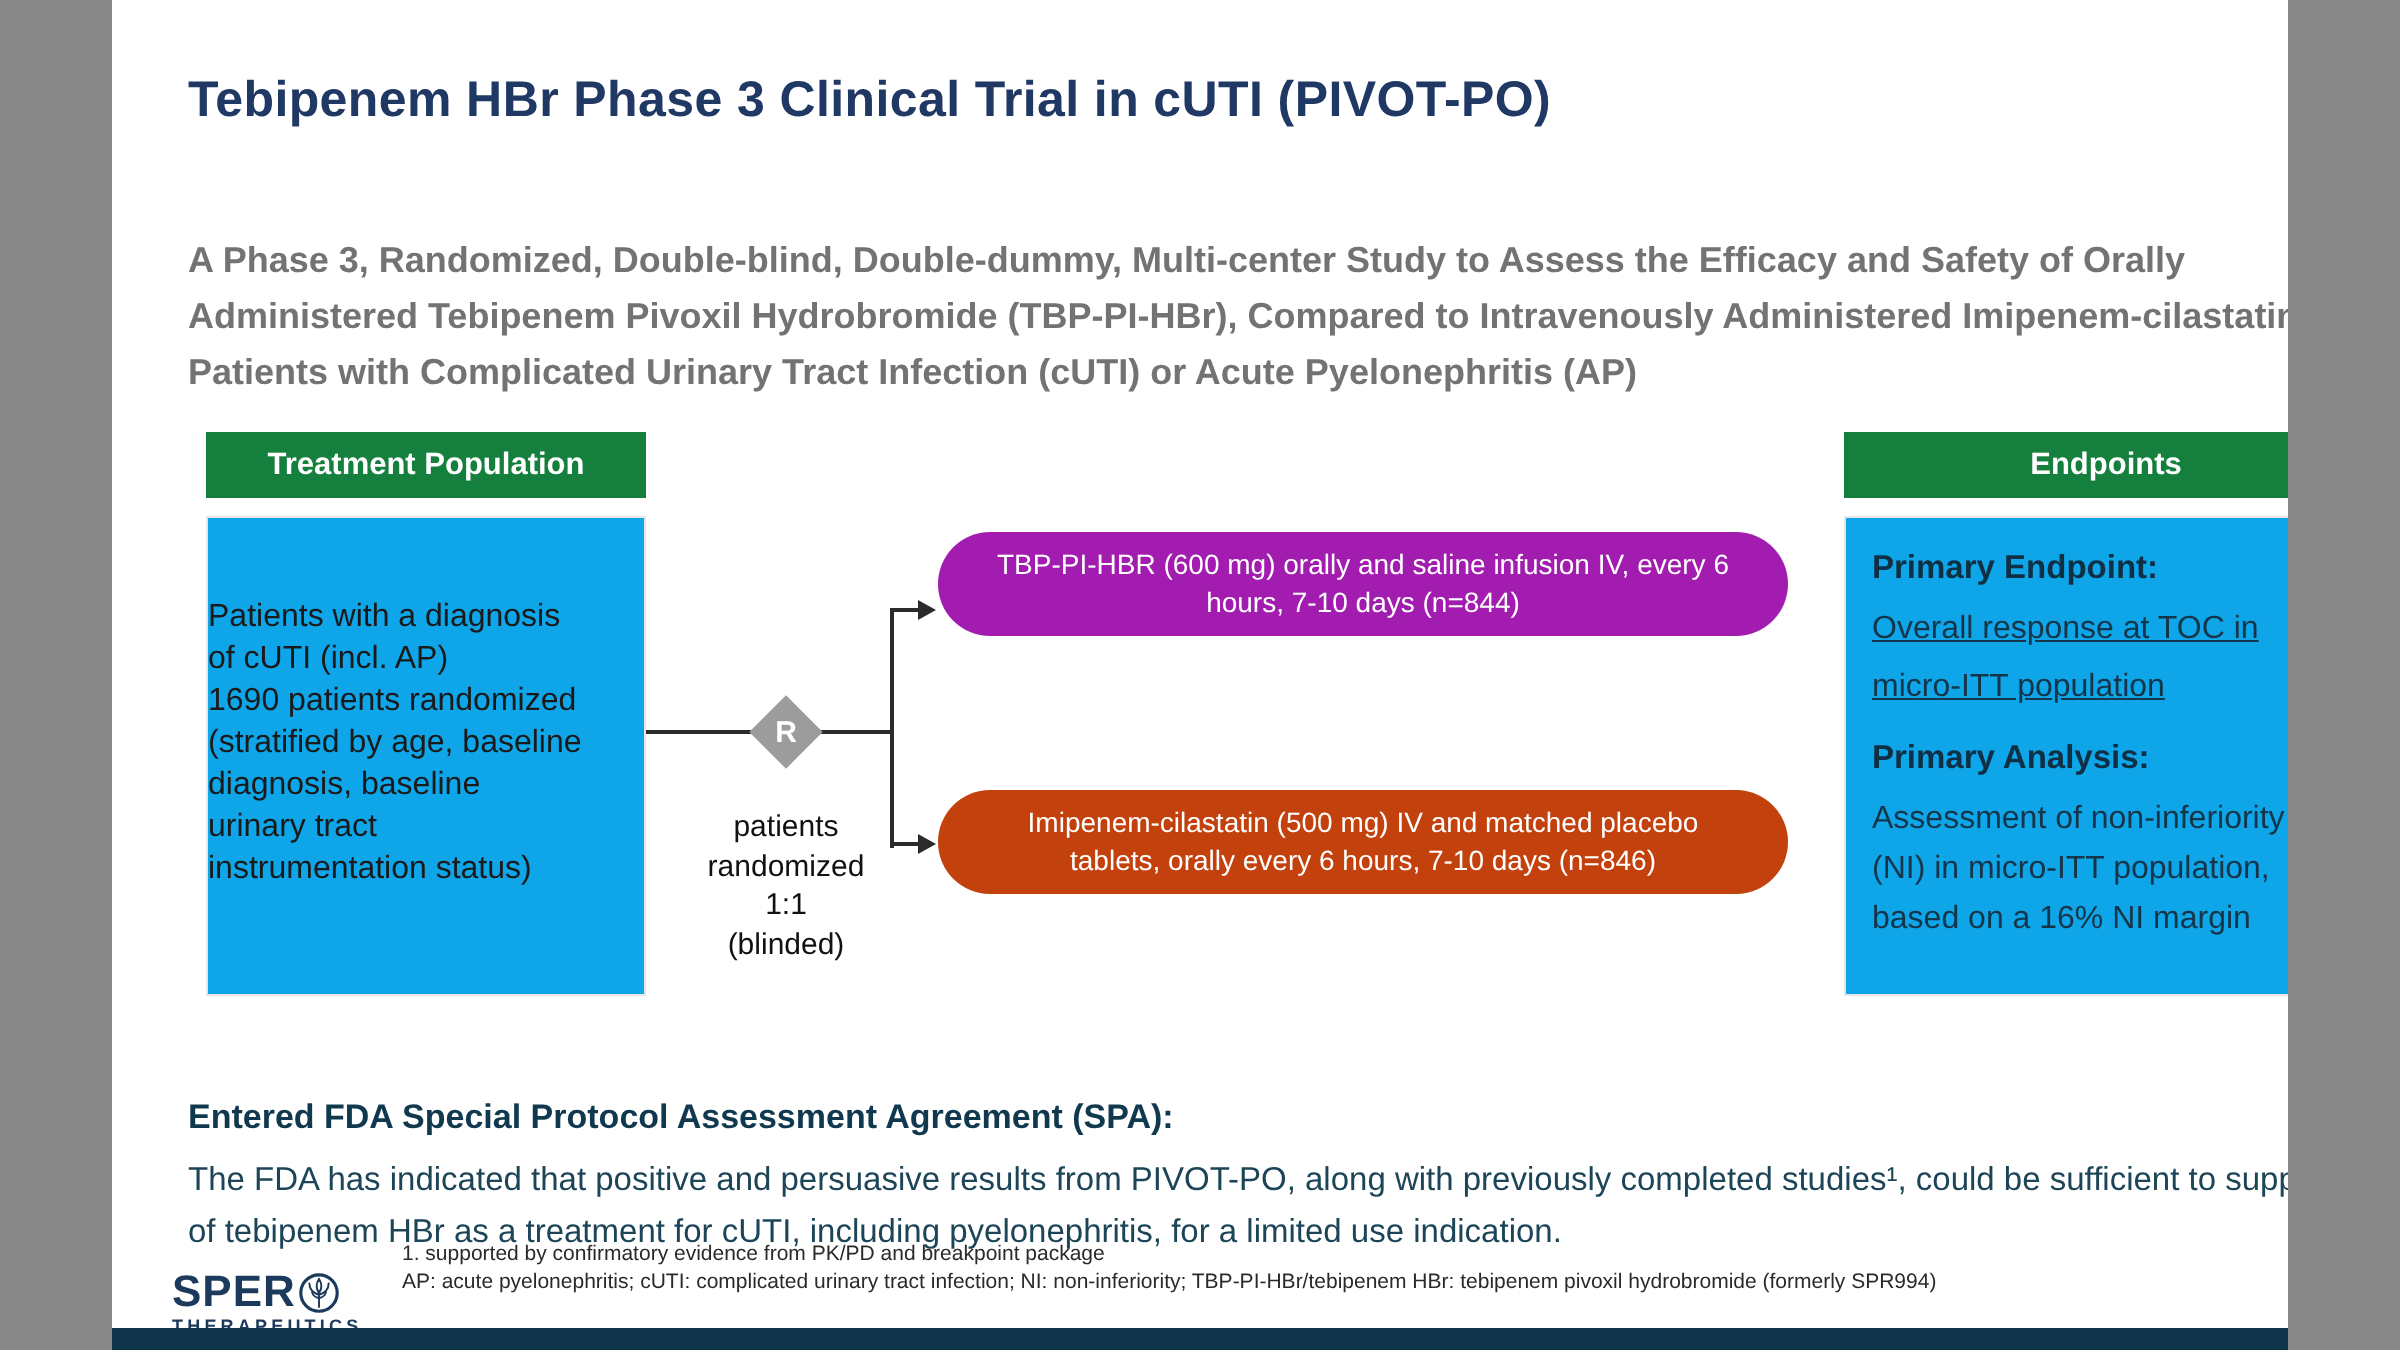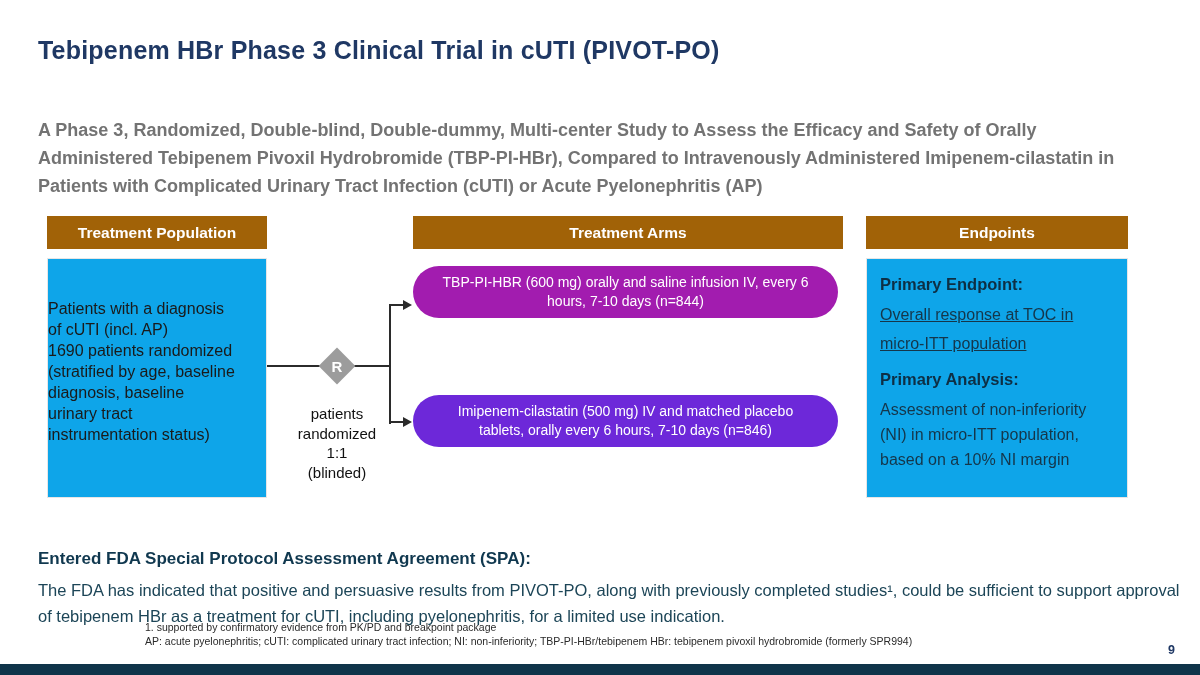--- a/index.html
+++ b/index.html
@@ -1,36 +1,36 @@
 <!DOCTYPE html>
 <html><head>
 <meta charset="utf-8">
 <style>
   * { margin: 0; padding: 0; box-sizing: border-box; }
   html,body { background:#888; }
   .slide {
     position: relative;
-    width: 1200px; height: 675px;
+    width: 1088px; height: 675px;
     background: #ffffff;
     font-family: "Liberation Sans", sans-serif;
     overflow: hidden;
     margin: 0 auto;
   }
   .title {
     position: absolute; left: 38px; top: 36px;
     font-size: 25px; font-weight: bold; color: #1f3864;
     letter-spacing: 0.2px;
   }
   .subtitle {
     position: absolute; left: 38px; top: 116px; width: 1080px;
     font-size: 18px; line-height: 28px; color: #737373; font-weight: bold;
   }
   .col-header {
     position: absolute; top: 216px; height: 33px;
-    background: #a16207; color: #ffffff;
+    background: #15803d; color: #ffffff;
     font-size: 15.5px; font-weight: bold;
     display: flex; align-items: center; justify-content: center;
   }
   .hdr-pop  { left: 47px;  width: 220px; }
   .hdr-arms { left: 413px; width: 430px; }
   .hdr-endp { left: 866px; width: 262px; }
   .gray-box {
     position: absolute; top: 258px; height: 240px;
     background: #0ea5e9; border: 1px solid #e7e6e6;
   }
@@ -63,21 +63,21 @@
     border-left: 9px solid #2b2b2b;
   }
   .pill {
     position: absolute; left: 413px; width: 425px; height: 52px;
     border-radius: 26px; color: #ffffff;
     font-size: 14px; line-height: 19px; text-align: center;
     display: flex; align-items: center; justify-content: center;
     white-space: pre-line; padding: 0 6px;
   }
   .pill-1 { top: 266px; background: #a21caf; }
-  .pill-2 { top: 395px; background: #6d28d9; }
+  .pill-2 { top: 395px; background: #c2410c; }
   .rand-note {
     position: absolute; left: 282px; top: 404px; width: 110px;
     text-align: center; white-space: pre-line;
     font-size: 15px; line-height: 19.5px; color: #111111;
   }
   .spa-heading {
     position: absolute; left: 38px; top: 549px;
     font-size: 17px; font-weight: bold; color: #10384f;
   }
   .spa-body {
@@ -109,23 +109,20 @@
 
 <div class="slide">
 
   <h1 class="title">Tebipenem HBr Phase 3 Clinical Trial in cUTI (PIVOT-PO)</h1>
 
   <p class="subtitle">A Phase 3, Randomized, Double-blind, Double-dummy, Multi-center Study to Assess the Efficacy and Safety of Orally Administered Tebipenem Pivoxil Hydrobromide (TBP-PI-HBr), Compared to Intravenously Administered Imipenem-cilastatin in Patients with Complicated Urinary Tract Infection (cUTI) or Acute Pyelonephritis (AP)</p>
 
   <div class="col-header hdr-pop">
     <span>Treatment Population</span>
   </div>
-  <div class="col-header hdr-arms">
-    <span>Treatment Arms</span>
-  </div>
   <div class="col-header hdr-endp">
     <span>Endpoints</span>
   </div>
 
   <div class="gray-box box-pop">
     <div class="pop-text">Patients with a diagnosis
 of cUTI (incl. AP)
 1690 patients randomized
 (stratified by age, baseline
 diagnosis, baseline
@@ -153,26 +150,38 @@
   <div class="pill pill-2">Imipenem-cilastatin (500 mg) IV and matched placebo
 tablets, orally every 6 hours, 7-10 days  (n=846)</div>
 
   <div class="gray-box box-endp">
     <div class="ep-label">Primary Endpoint:</div>
     <div class="ep-text first">Overall response at TOC in
 micro-ITT population</div>
     <div class="ep-label">Primary Analysis:</div>
     <div class="ep-text second">Assessment of non-inferiority
 (NI) in micro-ITT population,
-based on a 10% NI margin</div>
+based on a 16% NI margin</div>
   </div>
 
   <div class="spa-heading">Entered FDA Special Protocol Assessment Agreement (SPA):</div>
   <div class="spa-body">The FDA has indicated that positive and persuasive results from PIVOT-PO, along with previously completed studies¹, could be sufficient to support approval of tebipenem HBr as a treatment for cUTI, including pyelonephritis, for a limited use indication.</div>
 
+  <div class="logo">
+    <div class="logo-row">
+      <span class="logo-word">SPER</span>
+      <span style="margin-left:1px; display:inline-flex;">
+        <svg width="21" height="21" viewBox="0 0 24 24">
+          <circle cx="12" cy="12" r="10.4" fill="none" stroke="#1b3a5c" stroke-width="1.8"></circle>
+          <path d="M12 20 L12 11 M12 13 C 9 12 6.5 10 6.5 6.5 M12 13 C 15 12 17.5 10 17.5 6.5 M12 12 C 10.3 9.5 10.3 6.5 12 4 C 13.7 6.5 13.7 9.5 12 12 M12 15 C 10 14.5 8.5 13.5 8 11.5 M12 15 C 14 14.5 15.5 13.5 16 11.5" fill="none" stroke="#1b3a5c" stroke-width="1.1" stroke-linecap="round"></path>
+        </svg>
+      </span>
+    </div>
+    <div class="logo-sub">THERAPEUTICS</div>
+  </div>
 
   <div class="footnotes">
     <div>1. supported by confirmatory evidence from PK/PD and breakpoint package</div>
     <div>AP: acute pyelonephritis; cUTI: complicated urinary tract infection; NI: non-inferiority; TBP-PI-HBr/tebipenem HBr: tebipenem pivoxil hydrobromide (formerly SPR994)</div>
   </div>
 
   <div class="page-number">9</div>
 
   <div class="bottom-bar"></div>
 

